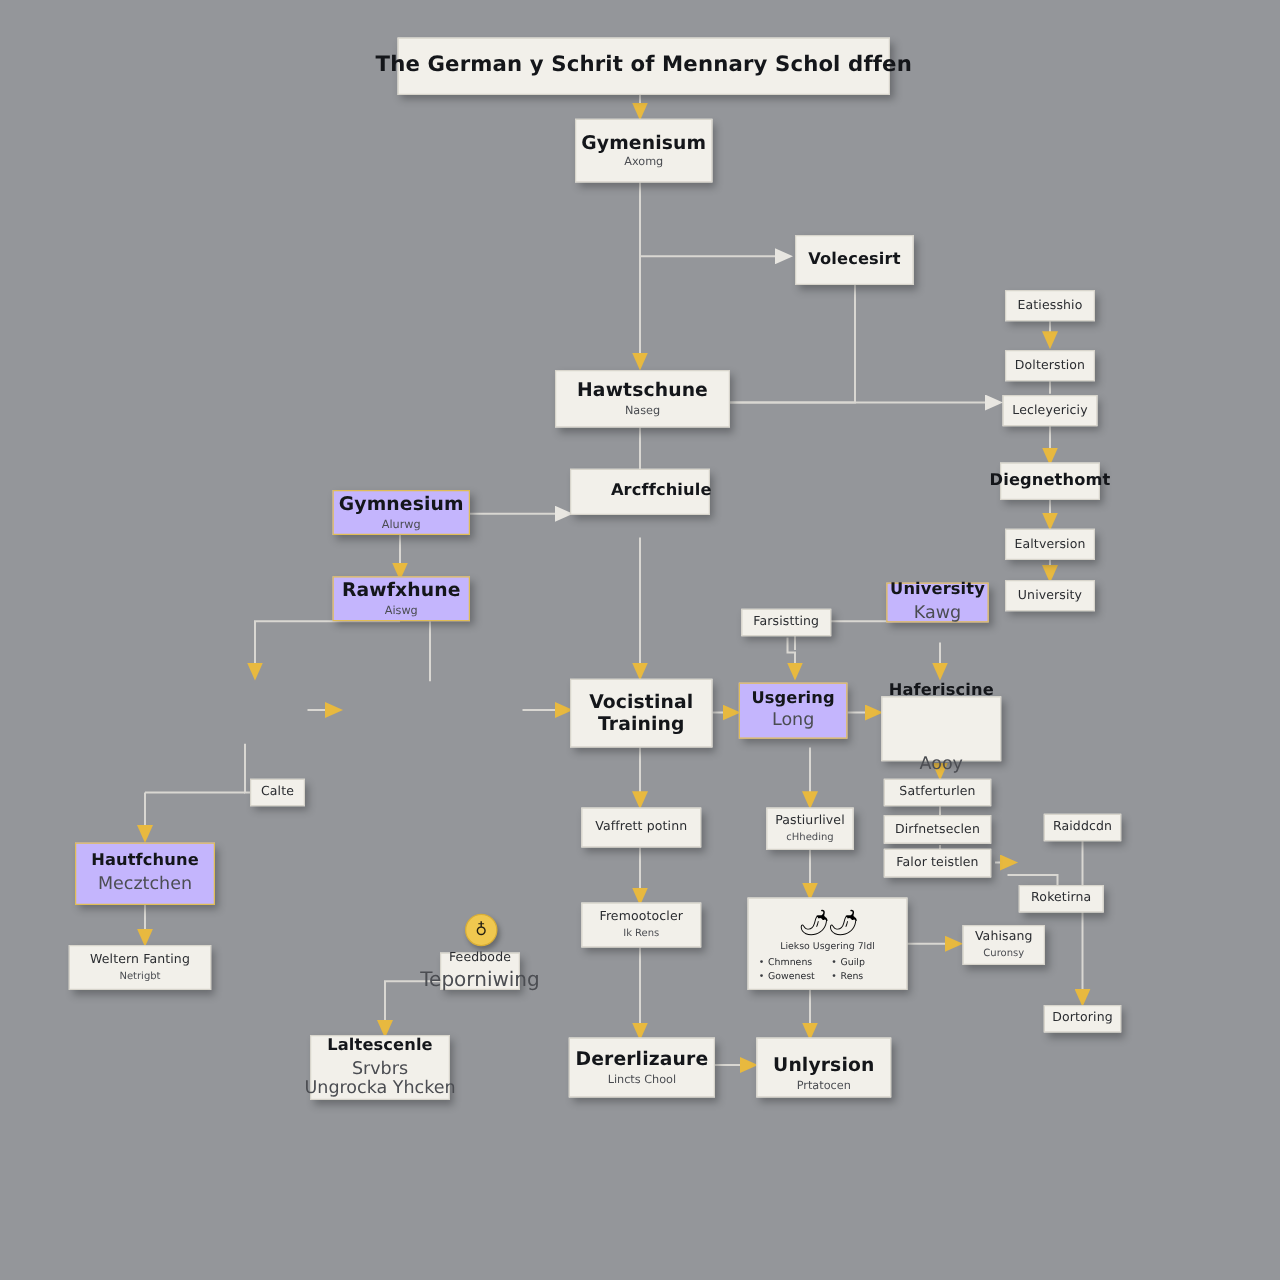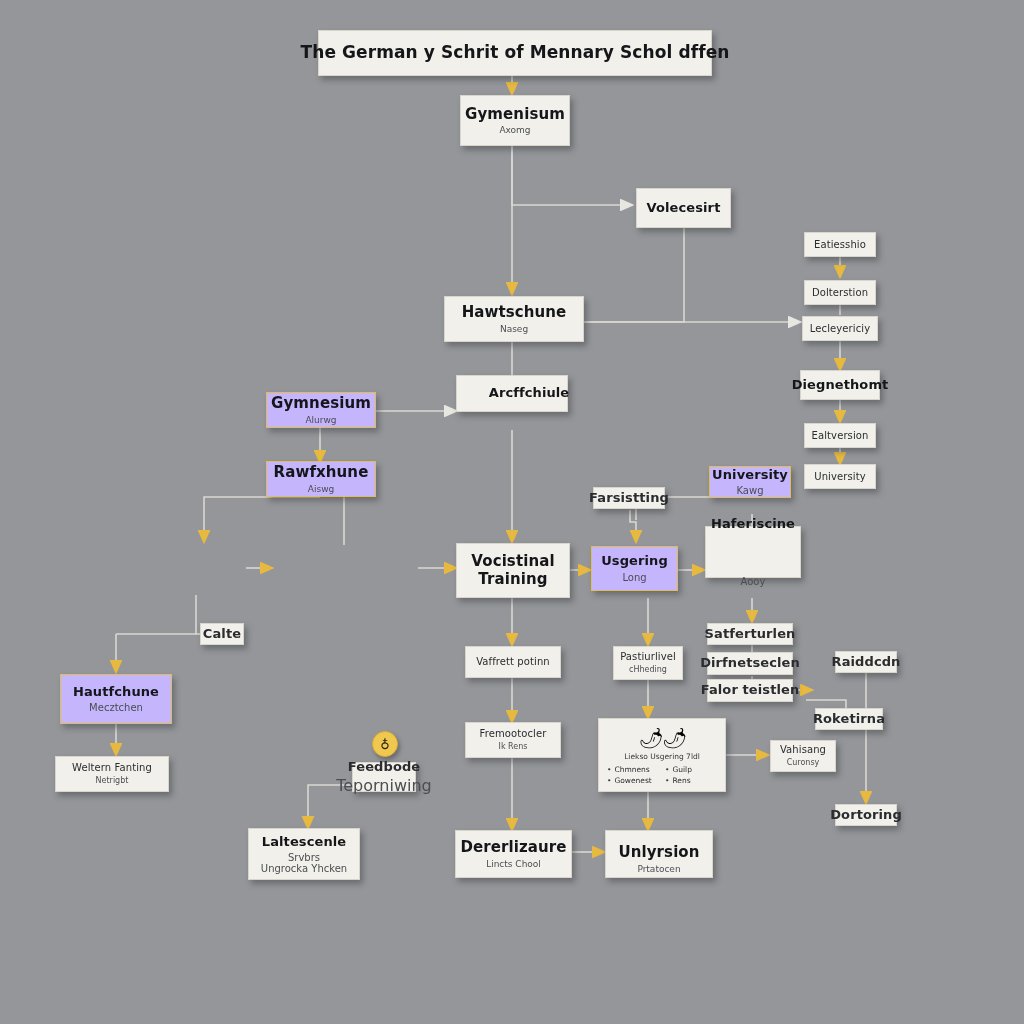--- a/index.html
+++ b/index.html
@@ -27,24 +27,24 @@
   }
   .node.y{background:#c4b5fd;border-color:#e0bd55;}
   .node .ttl{font-weight:bold;letter-spacing:.1px;white-space:nowrap;}
   .node .sub{color:#4b4d52;margin-top:3px;white-space:nowrap;}
 
   
   .t-title .ttl{font-size:17px;font-weight:bold;}
   .t-big .ttl{font-size:15px;}
   .t-big .sub{font-size:9px;}
   .t-mid .ttl{font-size:13px;}
-  .t-mid .sub{font-size:10px;}
+  .t-mid .sub{font-size:14px;}
   .t-sm .ttl{font-size:10px;font-weight:normal;color:#2a2c30;}
   .t-sm .sub{font-size:8px;}
-  .t-xs .ttl{font-size:13px;font-weight:bold;color:#2a2c30;}
+  .t-xs .ttl{font-size:10px;font-weight:normal;color:#2a2c30;}
 
   .node.multiline .ttl{white-space:normal;line-height:1.18;}
 
   
   .card{
     position:absolute;box-sizing:border-box;
     background:#f2f0ea;border:1px solid #d8d5cc;
     box-shadow:3px 4px 6px rgba(40,42,46,.38);
     padding:6px 8px 7px;
   }
@@ -219,21 +219,21 @@
     <span class="ttl">Farsistting</span>
   </div>
 
   <div class="node t-big multiline" style="left:456px;top:543px;width:114px;height:55px;">
     <span class="ttl">Vocistinal Training</span>
   </div>
   <div class="node y t-mid" style="left:591px;top:546px;width:87px;height:45px;">
     <span class="ttl">Usgering</span>
     <span class="sub">Long</span>
   </div>
-  <div class="node t-mid" style="left:705px;top:526px;width:96px;height:52px;gap:41px;">
+  <div class="node t-mid" style="left:705px;top:557px;width:96px;height:52px;gap:41px;">
     <span class="ttl">Haferiscine</span>
     <span class="sub">Aooy</span>
   </div>
 
   <div class="node t-xs" style="left:200px;top:623px;width:44px;height:22px;">
     <span class="ttl">Calte</span>
   </div>
   <div class="node y t-mid" style="left:60px;top:674px;width:112px;height:50px;">
     <span class="ttl">Hautfchune</span>
     <span class="sub">Mecztchen</span>

